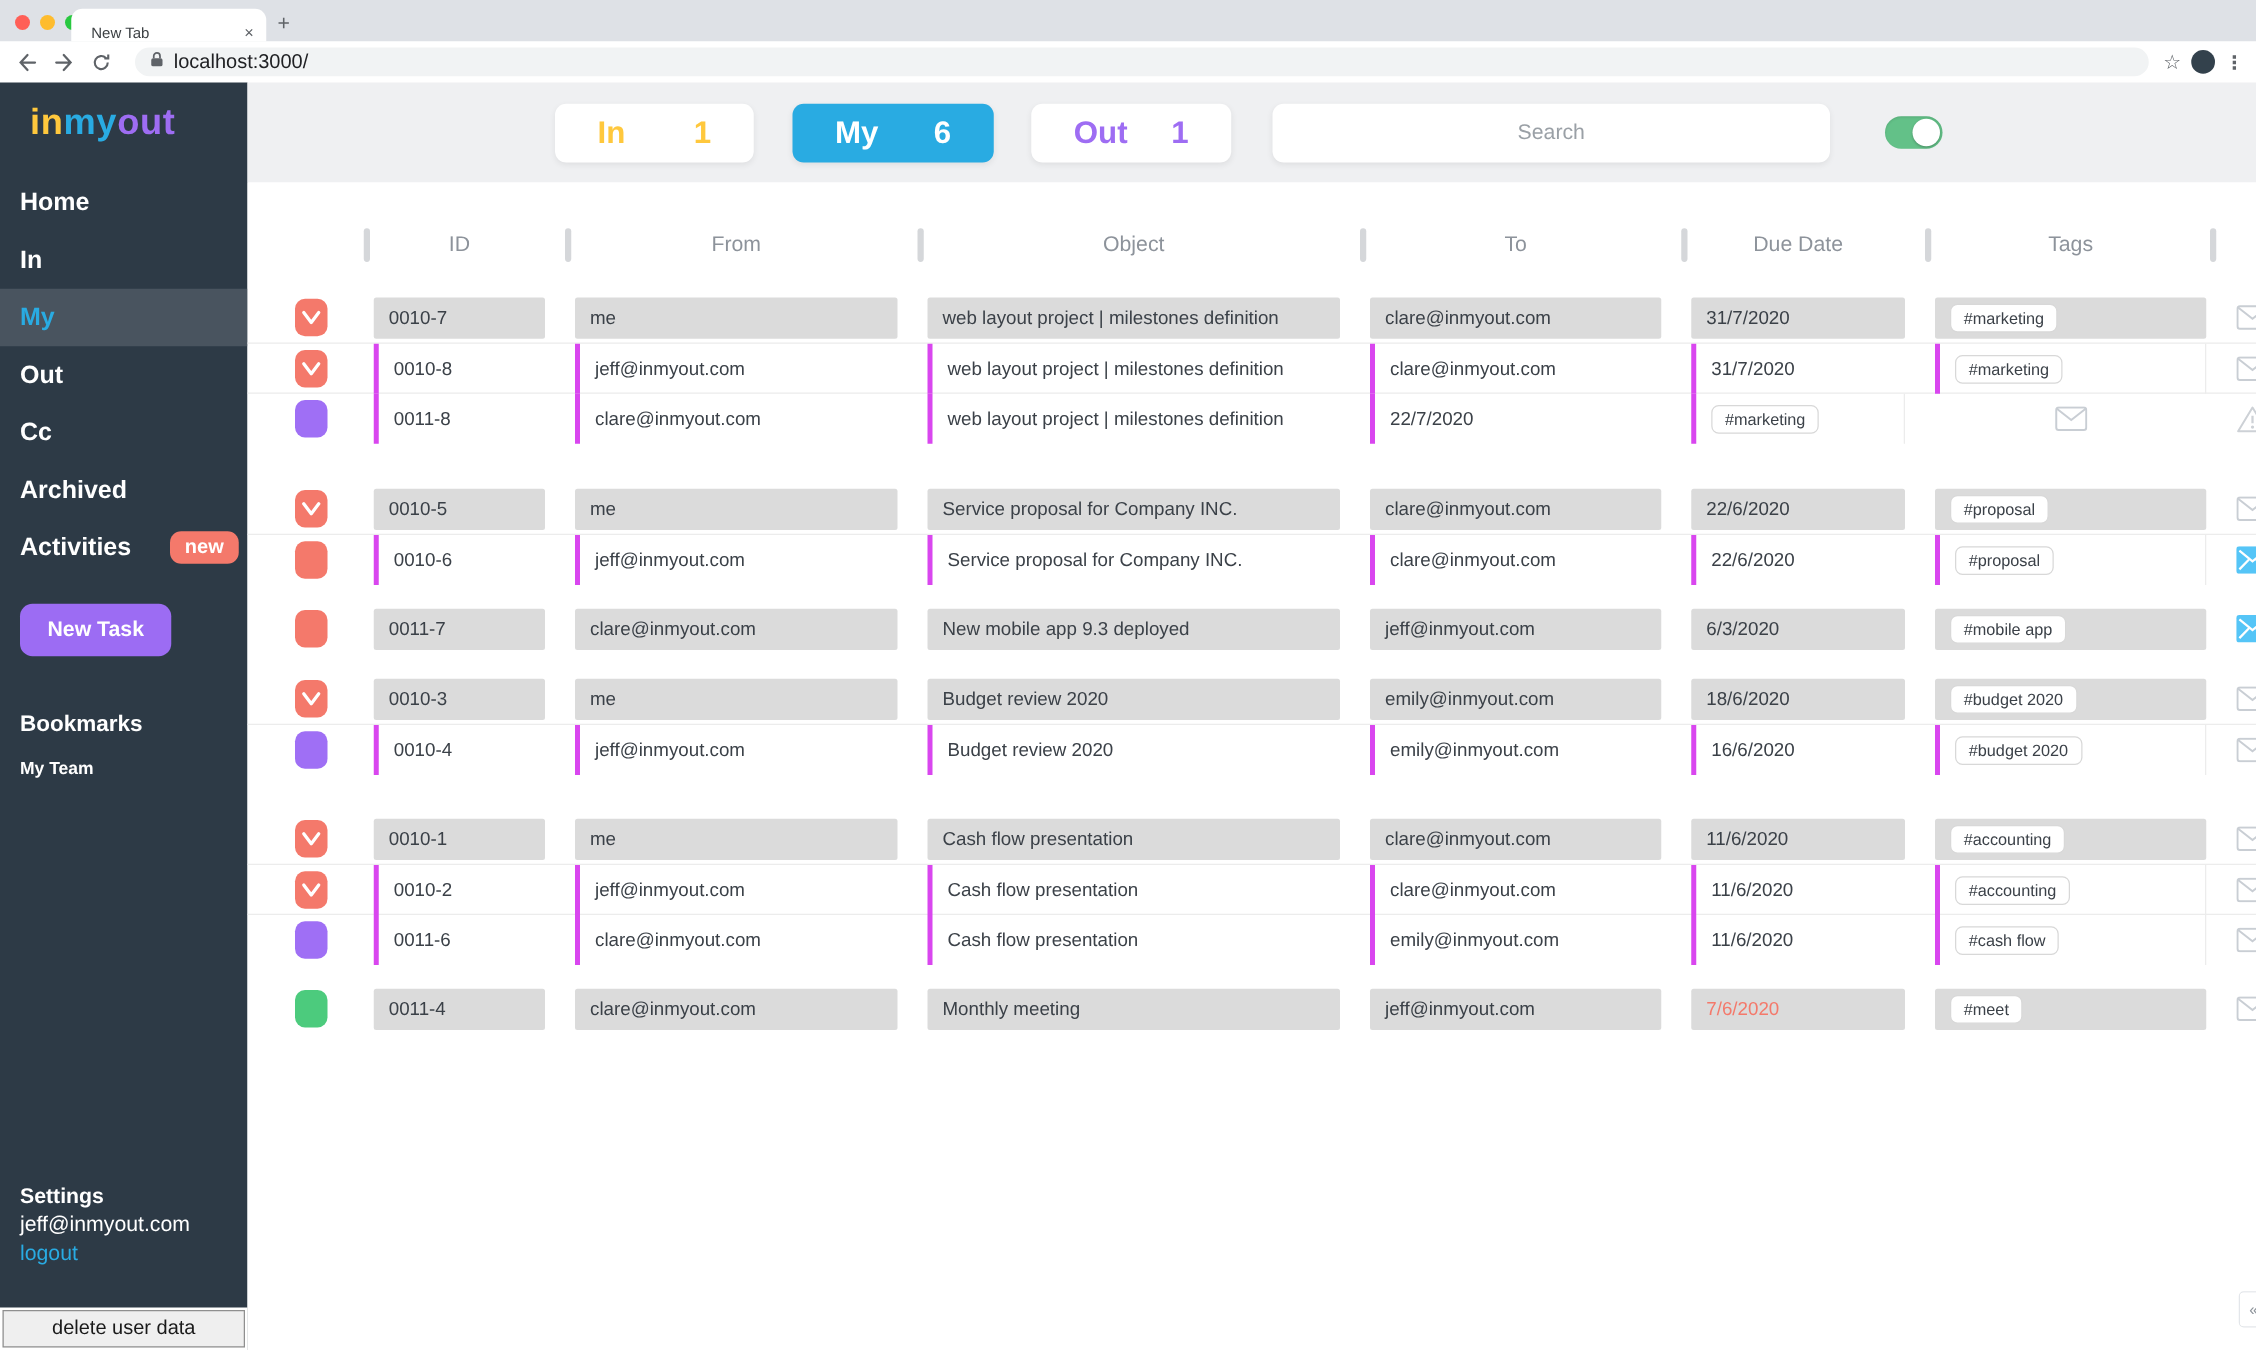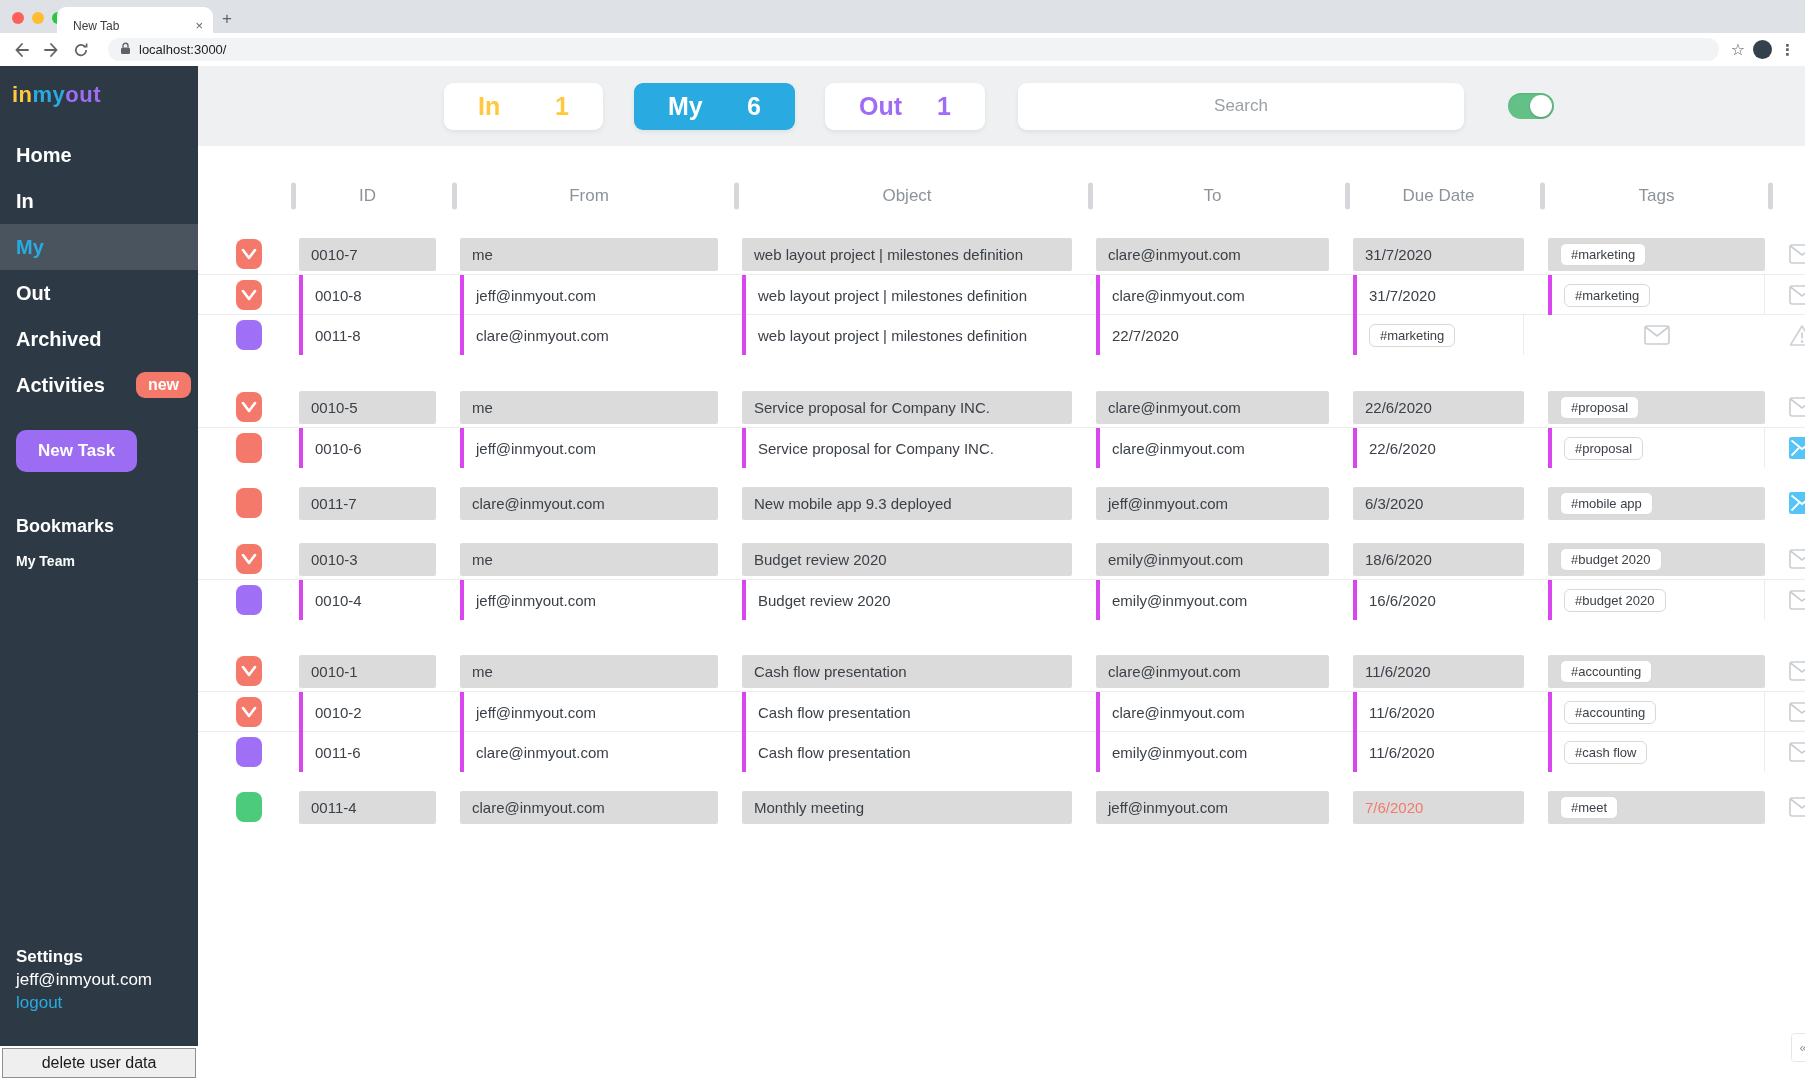--- a/index.html
+++ b/index.html
@@ -14,32 +14,32 @@
   .tab { position:absolute; left:57px; top:7px; width:156px; height:26px; background:#FFFFFF;
     border-radius:9px 9px 0 0; display:flex; align-items:flex-end; padding:0 10px 0 16px;
     font-size:12px; color:#3C4043; }
   .tab-title { flex:1; white-space:nowrap; overflow:hidden; }
   .tab-close { color:#5F6368; font-size:13px; cursor:default; }
   .newtab { position:absolute; left:222px; top:10px; font-size:17px; color:#5F6368; line-height:17px; }
   .toolbar { height:33px; background:#FFFFFF; display:flex; align-items:center; padding:0 10px; }
   .nav-ic { width:22px; height:22px; display:flex; align-items:center; justify-content:center; margin-right:8px; }
   .urlbar { flex:1; height:23px; background:#F1F3F4; border-radius:12px; display:flex;
     align-items:center; padding:0 12px; margin:0 8px; }
-  .url-text { font-size:13px; color:#202124; margin-left:8px; }
+  .url-text { font-size:16px; color:#202124; margin-left:8px; }
   .tb-right { display:flex; align-items:center; gap:8px; margin-left:4px; }
   .star { font-size:16px; color:#5F6368; }
   .avatar { width:19px; height:19px; border-radius:50%; background:#33414C; }
   .menu-dots { font-size:15px; color:#5F6368; font-weight:bold; }
 
   
   .app { display:flex; height:1014px; }
 
   
   .sidebar { width:198px; background:#2D3A46; color:#fff; position:relative; flex:none; }
-  .logo { font-size:22px; font-weight:bold; padding:16px 0 0 12px; letter-spacing:0.5px; }
+  .logo { font-size:29px; font-weight:bold; padding:16px 0 0 24px; letter-spacing:0.5px; }
   .logo-in{ color:#FFC83D; } .logo-my{ color:#29ABE2; } .logo-out{ color:#9E6DF3; }
   .snav { margin-top:24px; }
   .snav-item { height:46px; display:flex; align-items:center; padding-left:16px;
     font-size:20px; font-weight:bold; color:#fff; cursor:pointer; }
   .snav-item.active { background:#49545F; color:#29ABE2; }
   .badge { margin-left:auto; margin-right:7px; background:#F4796B; color:#fff;
     font-size:16px; font-weight:bold; padding:4px 12px; border-radius:9px; }
   .newtask { margin:22px 0 0 16px; background:#9C6CF3; color:#fff; border:none;
     font-family:inherit; font-size:17px; font-weight:bold; padding:11px 22px; border-radius:10px; }
   .bm-title { font-size:18px; font-weight:bold; padding:44px 0 0 16px; }
@@ -172,20 +172,23 @@
         <div class="snav-item">
           <span>In</span>
         </div>
         <div class="snav-item active">
           <span>My</span>
         </div>
         <div class="snav-item">
           <span>Out</span>
         </div>
         <div class="snav-item">
+          <span>Cc</span>
+        </div>
+        <div class="snav-item">
           <span>Archived</span>
         </div>
         <div class="snav-item">
           <span>Activities</span>
           <span class="badge">new</span>
         </div>
       </nav>
     <button class="newtask">New Task</button>
     <div class="bm-title">Bookmarks</div>
     <div id="bmlist">

